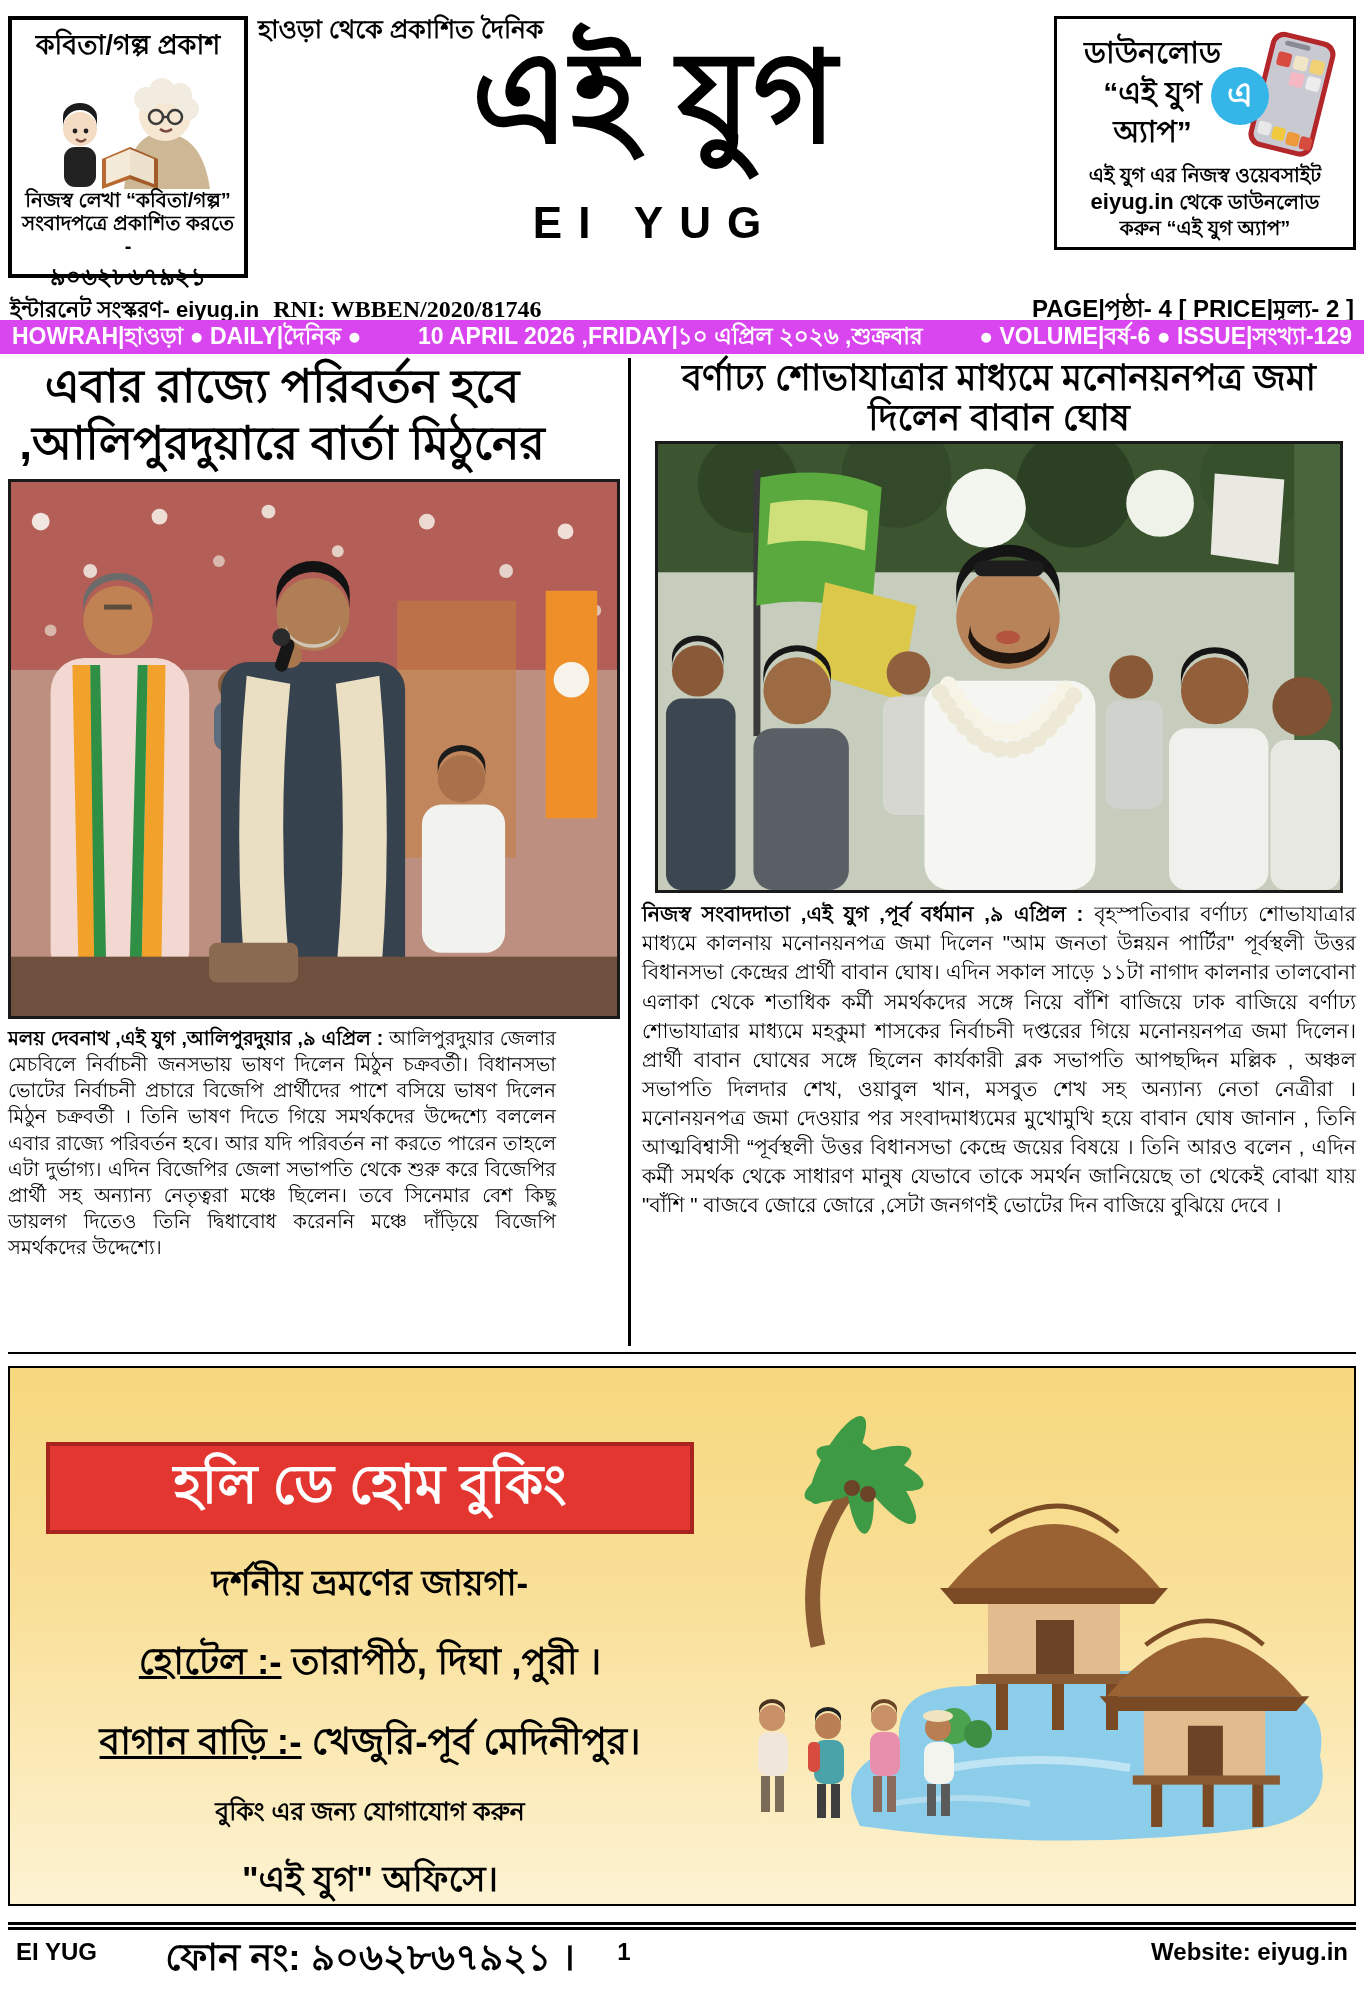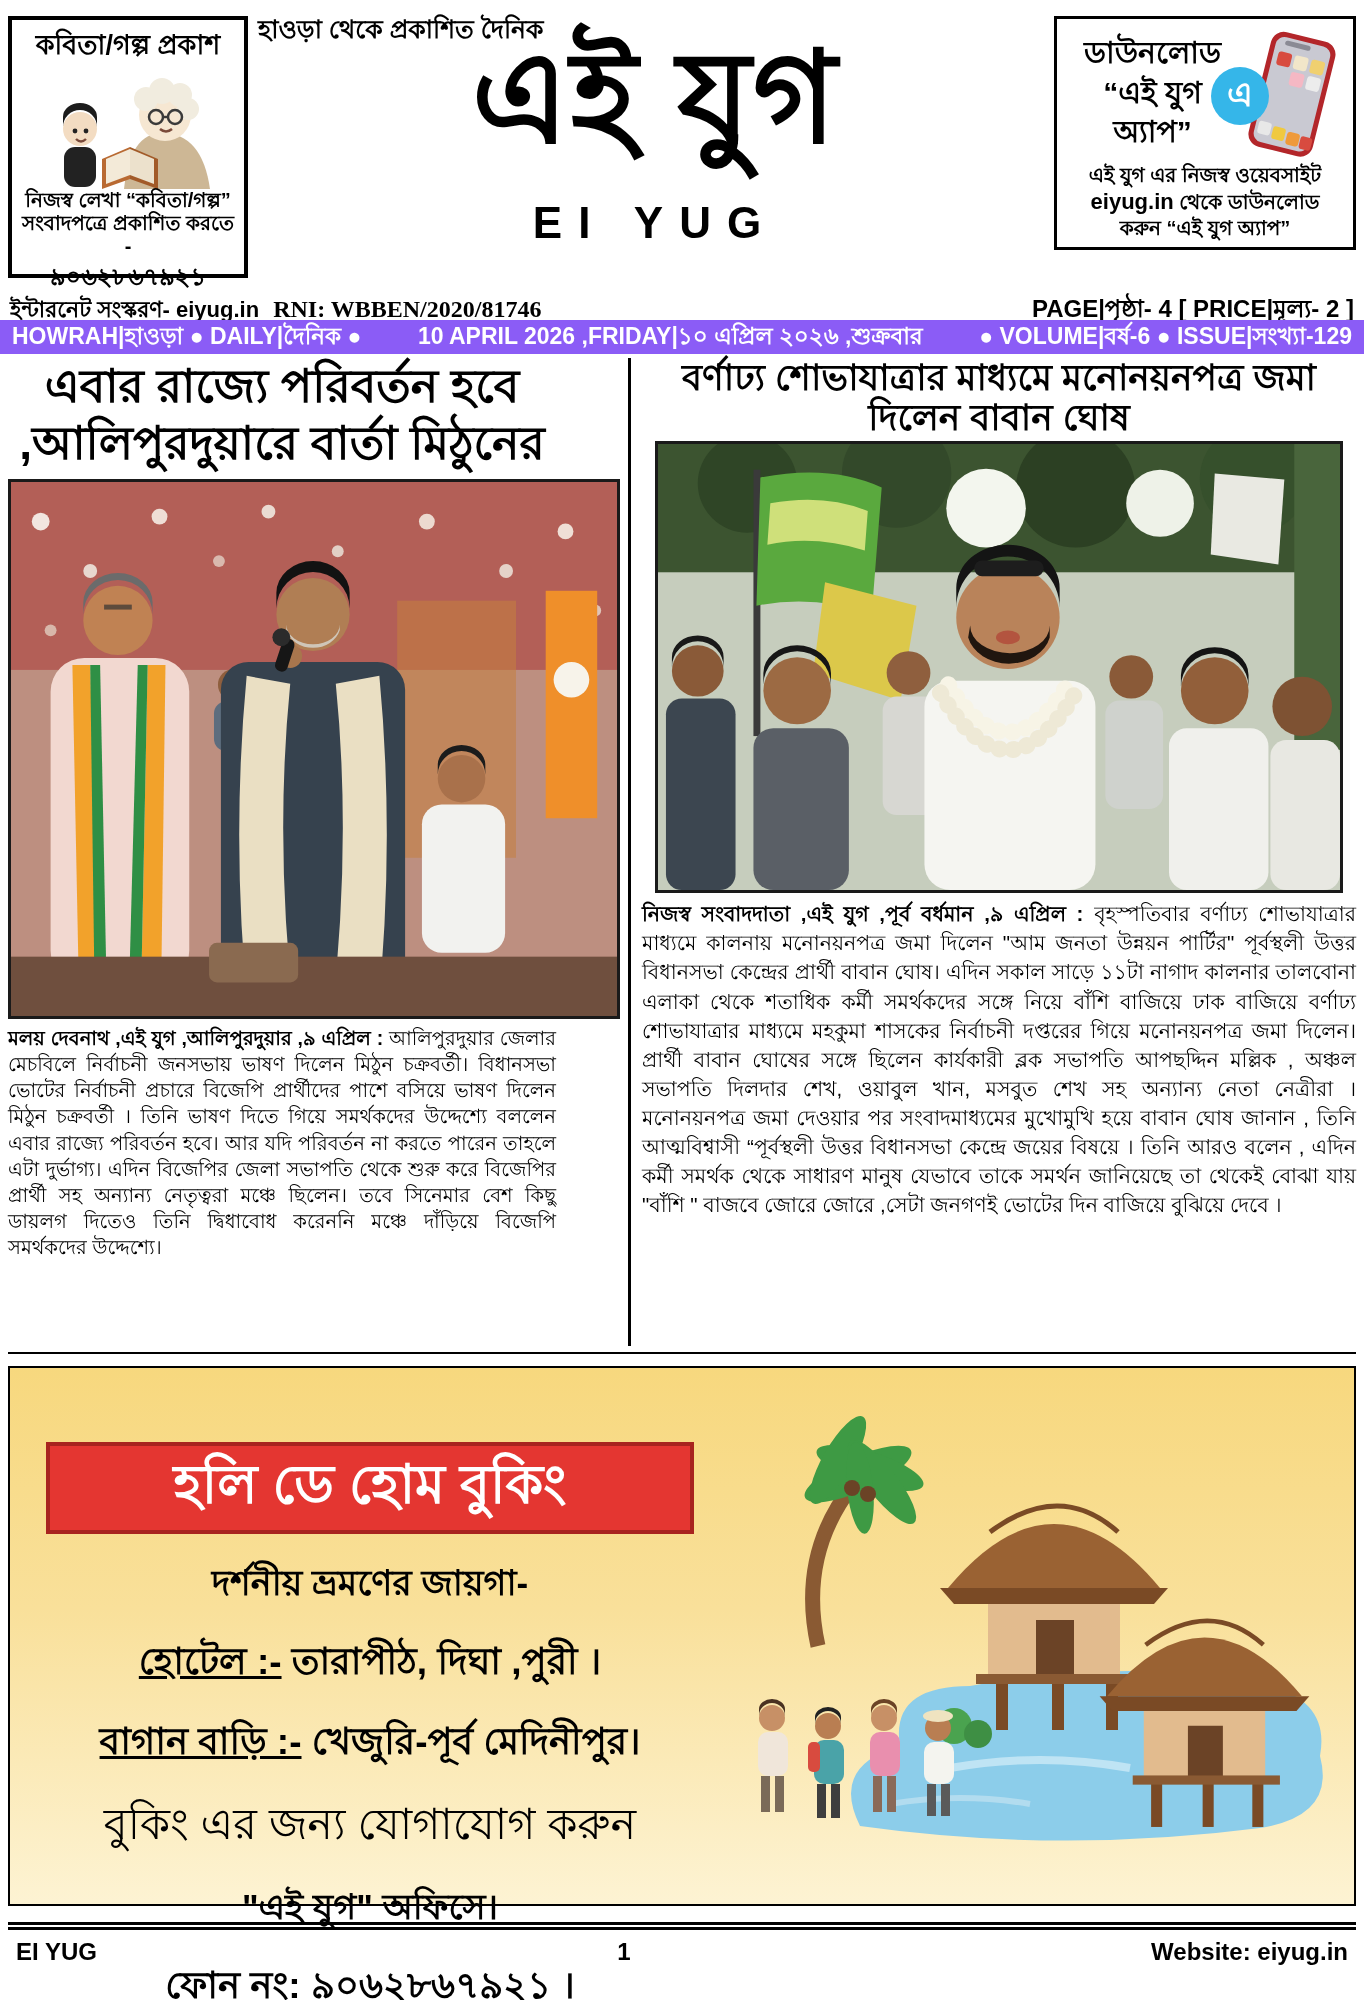--- a/index.html
+++ b/index.html
@@ -32,21 +32,21 @@
   .app-note { text-align:center; font-size:20px; font-weight:700; line-height:1.25; margin-top:2px; }
   .app-note .latin { font-size:22px; font-weight:800; }
 
   
   .info-row { position:absolute; top:290px; left:10px; right:10px; display:flex; justify-content:space-between; align-items:baseline; }
   .info-left { display:flex; gap:14px; align-items:baseline; }
   .internet-edition { font-size:22px; font-weight:700;text-align:center; }
   .rni { font-family:"Liberation Serif","DejaVu Serif",serif; font-size:24px; font-weight:700; }
   .page-price { font-size:24px; font-weight:800; }
 
-  .date-bar { position:absolute; top:320px; left:0; width:1364px; height:34px; background:#8b5cf6; color:#fff;
+  .date-bar { position:absolute; top:320px; left:0; width:1364px; height:34px; background:#d946ef; color:#fff;
     display:flex; justify-content:space-between; align-items:center; padding:0 12px;
     font-size:23px; font-weight:800; }
 
   
   .col-left  { position:absolute; left:8px;  top:358px; width:548px; }
   .col-right { position:absolute; left:642px; top:358px; width:714px; }
   .col-divider { position:absolute; left:628px; top:358px; width:3px; height:988px; background:#000; }
 
   .headline-left  { font-size:46px; font-weight:800; line-height:1.24; text-align:center; }
   .headline-right { font-size:36px; font-weight:800; line-height:1.1;  text-align:center; }
@@ -66,21 +66,21 @@
   .ad { position:absolute; top:1366px; left:8px; width:1348px; height:540px; border:2px solid #000;
     background:linear-gradient(180deg,#f7d87e 0%,#f9e09a 45%,#fdf3d3 100%); }
   .ad-banner { position:absolute; left:36px; top:74px; width:648px; height:92px;
     background:#e43631; border:4px solid #a8241f; color:#ffffff;
     font-size:54px; font-weight:800; display:flex; align-items:center; justify-content:center; }
   .ad-left { position:absolute; left:30px; top:188px; width:660px; display:flex; flex-direction:column;
     align-items:center; gap:17px; }
   .ad-intro { font-size:35px; font-weight:700; }
   .ad-line { font-size:37px; font-weight:600; }
   .ad-label { font-weight:800; text-decoration:underline; }
-  .ad-contact1 { font-size:43px; font-weight:400; }
+  .ad-contact1 { font-size:25px; font-weight:700; }
   .ad-contact2 { font-size:35px; font-weight:600; }
   .ad-contact2 .bold { font-weight:800; }
   .ad-phone { font-size:37px; font-weight:800; }
   .ad-illus { position:absolute; right:14px; top:28px; width:600px; height:480px; }
   .ad-illus svg { width:100%; height:100%; }
 
   
   .footer-rule { position:absolute; top:1922px; left:8px; width:1348px; height:0; border-top:8px double #000; }
   .footer-text { position:absolute; top:1938px; left:16px; right:16px; display:flex; justify-content:space-between;
     font-size:24px; font-weight:800; }

